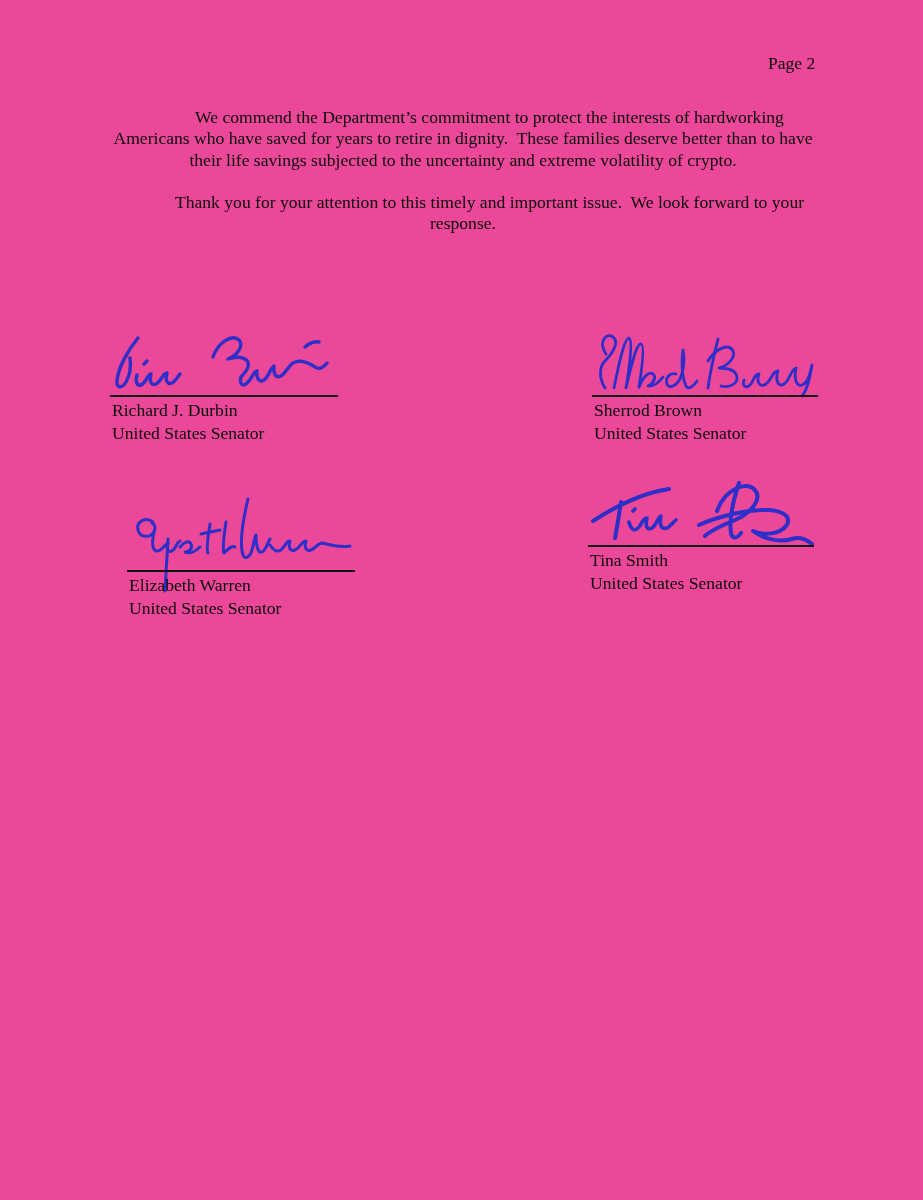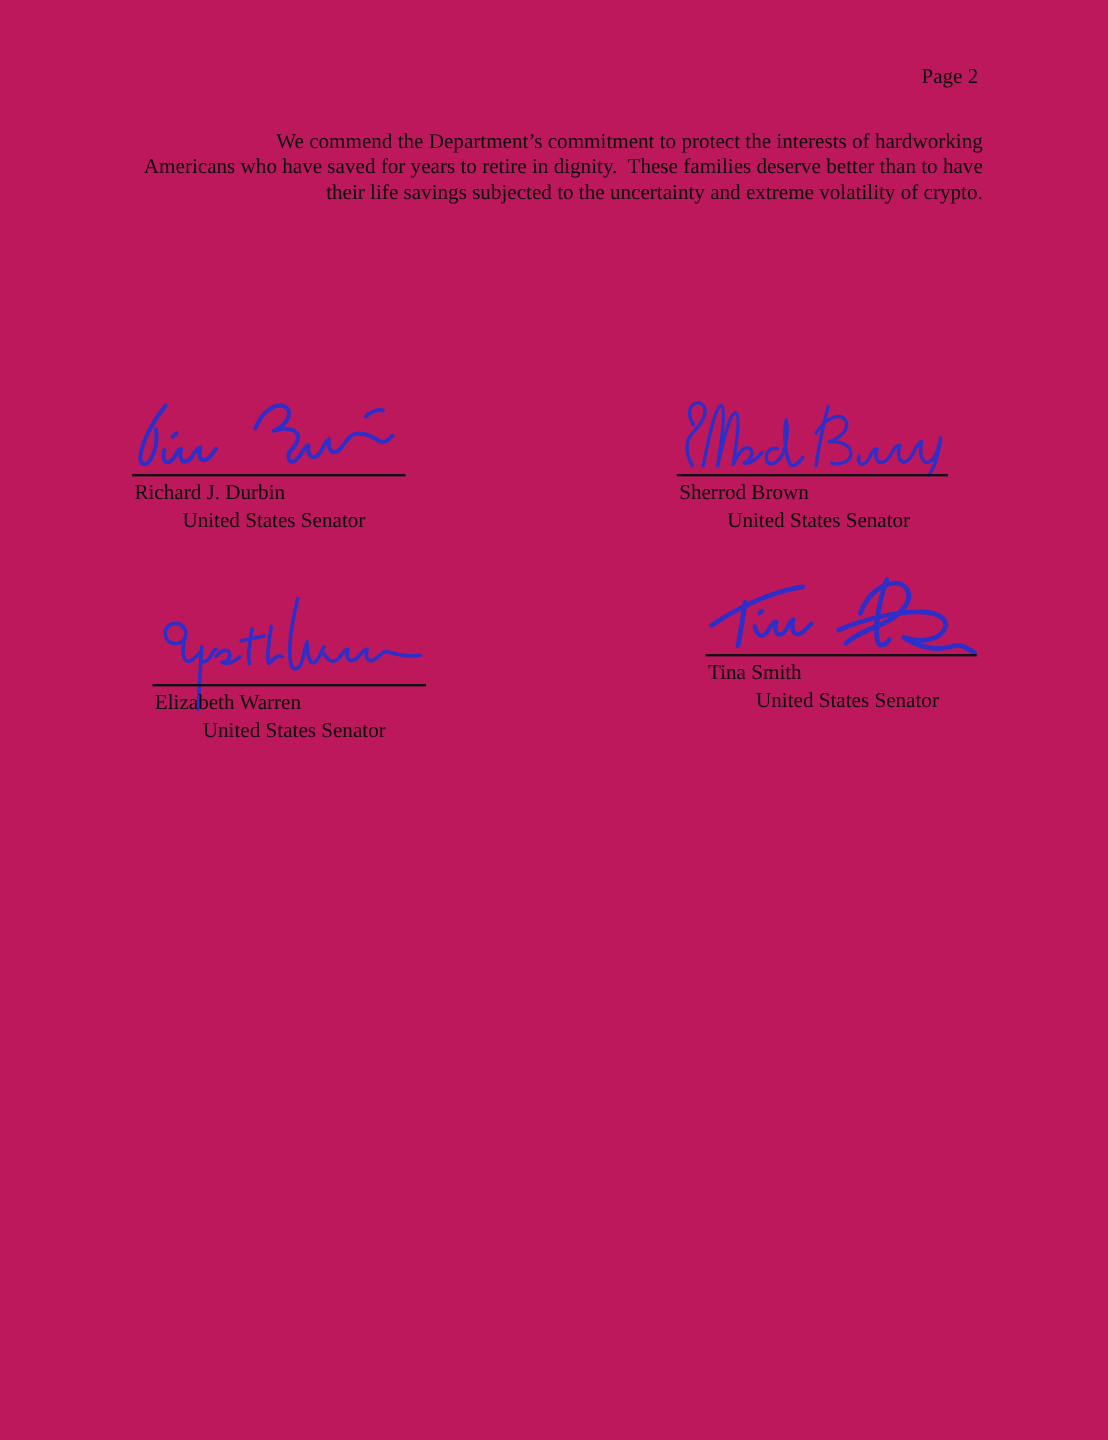--- a/index.html
+++ b/index.html
@@ -1,39 +1,39 @@
 <!DOCTYPE html>
 <html><head>
 <meta charset="utf-8">
 <style>
   html, body { margin: 0; padding: 0; background: #ffffff; }
   .page {
     position: relative;
     width: 923px;
     height: 1200px;
-    background: #be185d;
+    background: #ec4899;
     font-family: "Liberation Serif", "DejaVu Serif", serif;
     color: #0a0a0a;
     overflow: hidden;
   }
   .page-number {
     position: absolute;
     left: 768px;
     top: 53px;
     font-size: 17.5px;
   }
   .para {
     position: absolute;
     left: 107px;
     width: 712px;
     font-size: 17.6px;
     line-height: 21.4px;
     text-indent: 53px;
     white-space: pre-wrap;
-    text-align: right;
+    text-align: center;
   }
   .para1 { top: 107px; }
   .para2 { top: 192px; }
   .closing {
     position: absolute;
     left: 0;
     top: 256px;
     width: 923px;
     text-align: center;
     font-size: 17.6px;
@@ -41,41 +41,42 @@
   .sig-block { position: absolute; }
   .sig-block svg { position: absolute; left: 0; top: 0; overflow: visible; }
   .sig-line {
     position: absolute;
     left: 0;
     top: 65px;
     width: 100%;
     border-top: 2px solid #111111;
   }
   .sig-name  { position: absolute; left: 2px; top: 70px; font-size: 17.6px; white-space: nowrap; }
-  .sig-title { position: absolute; left: 2px; top: 93px; font-size: 17.6px; white-space: nowrap; margin-left: 40px; }
+  .sig-title { position: absolute; left: 2px; top: 93px; font-size: 17.6px; white-space: nowrap; }
   .sig-durbin { left: 110px; top: 330px; width: 228px; height: 120px; }
-  .sig-brown  { left: 564px; top: 330px; width: 226px; height: 120px; }
+  .sig-brown  { left: 592px; top: 330px; width: 226px; height: 120px; }
   .sig-warren { left: 127px; top: 505px; width: 228px; height: 120px; }
   .sig-smith  { left: 588px; top: 480px; width: 226px; height: 120px; }
   .ink {
     fill: none;
     stroke: #2e2ec9;
     stroke-linecap: round;
     stroke-linejoin: round;
   }
 </style>
 </head>
 <body>
 
 <div class="page">
 
   <div class="page-number">Page 2</div>
 
   <div class="para para1">We commend the Department’s commitment to protect the interests of hardworking Americans who have saved for years to retire in dignity.  These families deserve better than to have their life savings subjected to the uncertainty and extreme volatility of crypto.</div>
 
+  <div class="para para2">Thank you for your attention to this timely and important issue.  We look forward to your response.</div>
 
 
   <div class="sig-block sig-durbin">
     <svg width="228" height="66" viewBox="0 0 228 66">
       <path class="ink" stroke-width="3.4" d="M28,8 C18,20 8,38 7,51 C6,58 12,59 16,52 C20,45 21,36 20,28"></path>
       <path class="ink" stroke-width="3.4" d="M27,45 C25,52 27,56 31,55 C36,53 37,45 41,44 C39,51 41,56 46,54 C51,52 52,44 57,43 C55,50 57,55 62,53 C66,51 68,46 70,44"></path>
       <path class="ink" stroke-width="3.4" d="M34,34 l3,-3"></path>
       <path class="ink" stroke-width="3.4" d="M103,27 C108,12 122,4 129,10 C134,15 128,25 118,29 C127,26 135,27 138,32 C140,37 135,43 131,47"></path>
       <path class="ink" stroke-width="3.4" d="M131,47 C129,54 133,57 137,53 C142,49 143,42 147,41 C146,48 149,53 154,50 C159,47 160,38 164,36 C163,43 166,49 171,46 C177,42 179,34 185,32 C191,30 199,33 205,37 C209,40 213,38 217,33"></path>
       <path class="ink" stroke-width="3.4" d="M195,17 C199,13 205,11 209,12"></path>

